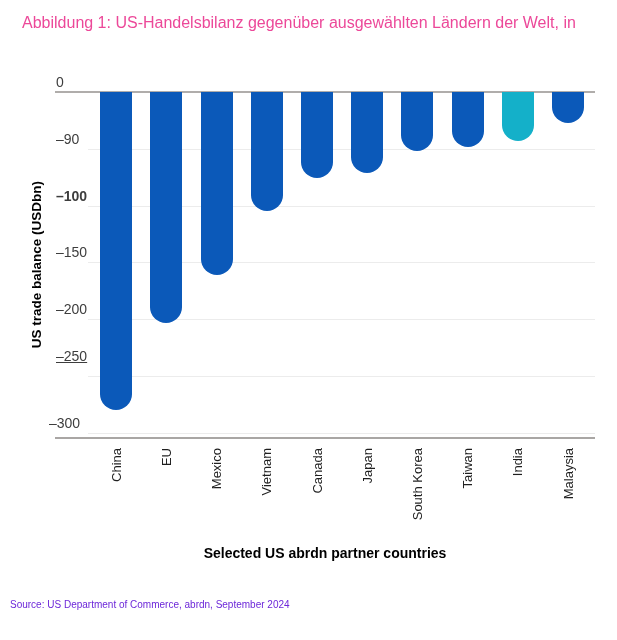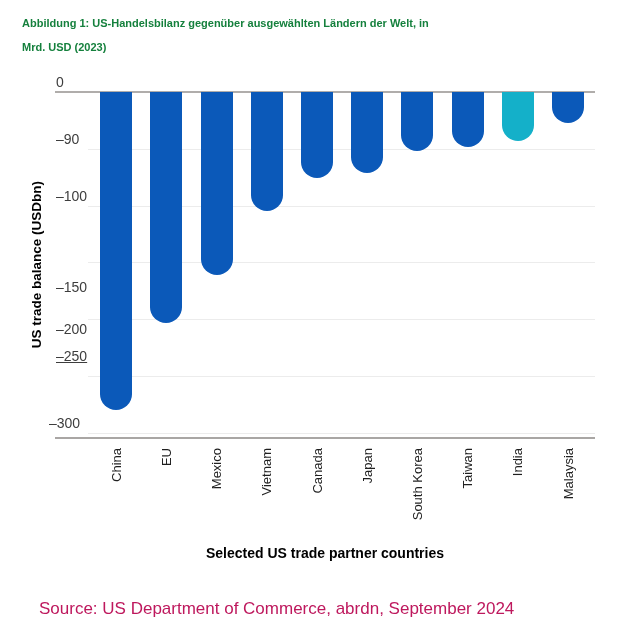--- a/index.html
+++ b/index.html
@@ -5,21 +5,21 @@
   html,body{margin:0;padding:0;background:#ffffff;}
   #canvas{
     position:relative;
     width:617px;height:640px;
     background:#ffffff;
     font-family:"Liberation Sans", sans-serif;
     overflow:hidden;
   }
   .chart-title{
     position:absolute;left:22px;top:11px;width:580px;
-    font-size:11px;font-weight:700;color:#15803d;line-height:24px;
+    font-size:16px;font-weight:400;color:#ec4899;line-height:24px;
   }
   .y-axis-title{
     position:absolute;left:26px;top:92px;height:346px;width:20px;
     display:flex;align-items:center;justify-content:center;
   }
   .y-axis-title span{
     writing-mode:vertical-rl;transform:rotate(180deg);
     font-size:13.5px;font-weight:700;color:#000000;white-space:nowrap;
   }
   .gridline{
@@ -41,48 +41,47 @@
   .x-cat-label{
     position:absolute;top:448px;
     writing-mode:vertical-rl;transform:rotate(180deg);
     font-size:13px;color:#1f1f1f;white-space:nowrap;line-height:15px;
   }
   .x-axis-title{
     position:absolute;left:0;top:545px;width:650px;text-align:center;
     font-size:14px;font-weight:700;color:#000000;
   }
   .source-line{
-    position:absolute;left:39px;top:599px;
-    font-size:17px;color:#be185d;
+    position:absolute;left:10px;top:599px;
+    font-size:10px;color:#6d28d9;
   }
 </style>
 </head>
 <body>
 
 <div id="canvas">
 
   <div class="chart-title">
     <div>Abbildung 1: US-Handelsbilanz gegenüber ausgewählten Ländern der Welt, in</div>
-    <div>Mrd. USD (2023)</div>
   </div>
 
   <div class="y-axis-title">
     <span>US trade balance (USDbn)</span>
   </div>
 
   <div id="grid-layer">
       <div class="tick-label" style="left: 56px; top: 75px;">0</div>
       <div class="gridline" style="top: 148.8px;"></div>
       <div class="tick-label" style="left: 56px; top: 131.8px;">–90</div>
       <div class="gridline" style="top: 205.6px;"></div>
-      <div class="tick-label" style="left: 56px; top: 188.6px;">–100</div>
+      <div class="tick-label" style="left: 56px; top: 188.6px; font-weight: bold;">–100</div>
       <div class="gridline" style="top: 262.4px;"></div>
-      <div class="tick-label" style="left: 56px; top: 245.4px; margin-top: 35px;">–150</div>
+      <div class="tick-label" style="left: 56px; top: 245.4px;">–150</div>
       <div class="gridline" style="top: 319.2px;"></div>
-      <div class="tick-label" style="left: 56px; top: 302.2px; margin-top: 20px;">–200</div>
+      <div class="tick-label" style="left: 56px; top: 302.2px;">–200</div>
       <div class="gridline" style="top: 376px;"></div>
       <div class="tick-label" style="left: 56px; top: 349px; text-decoration: underline;">–250</div>
       <div class="gridline" style="top: 432.8px;"></div>
       <div class="tick-label" style="left: 49px; top: 415.8px;">–300</div>
     </div>
 
   <div class="zero-line"></div>
 
   <div id="bar-layer">
       <div class="bar" style="left: 100.2px; height: 318.08px; background: rgb(11, 89, 185);"></div>
@@ -106,18 +105,18 @@
       <div class="x-cat-label" style="left: 259.3px;">Vietnam</div>
       <div class="x-cat-label" style="left: 309.5px;">Canada</div>
       <div class="x-cat-label" style="left: 359.7px;">Japan</div>
       <div class="x-cat-label" style="left: 409.9px;">South Korea</div>
       <div class="x-cat-label" style="left: 460.1px;">Taiwan</div>
       <div class="x-cat-label" style="left: 510.3px;">India</div>
       <div class="x-cat-label" style="left: 560.5px;">Malaysia</div>
     </div>
 
   <div class="x-axis-title">
-    <span>Selected US trade partner countries</span>
+    <span>Selected US abrdn partner countries</span>
   </div>
 
   <div class="source-line">Source: US Department of Commerce, abrdn, September 2024</div>
 
 </div>
 
 </body></html>

